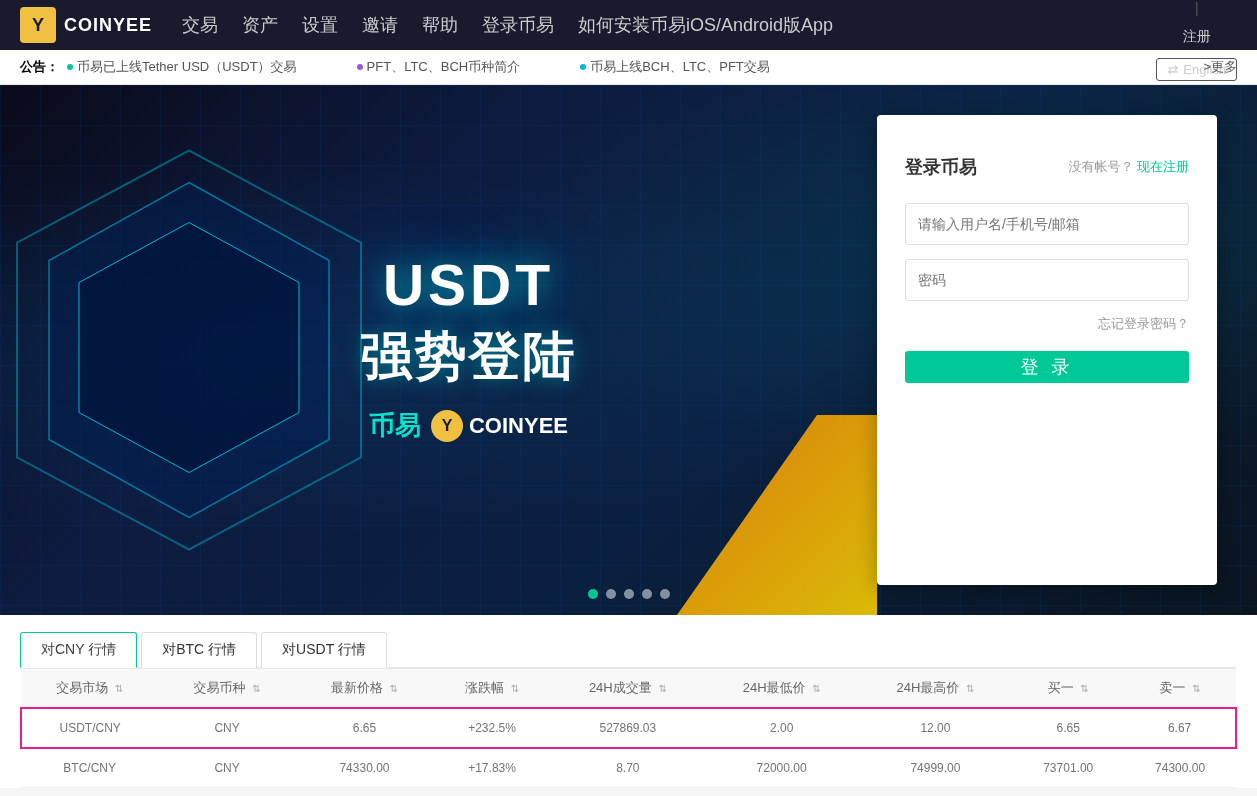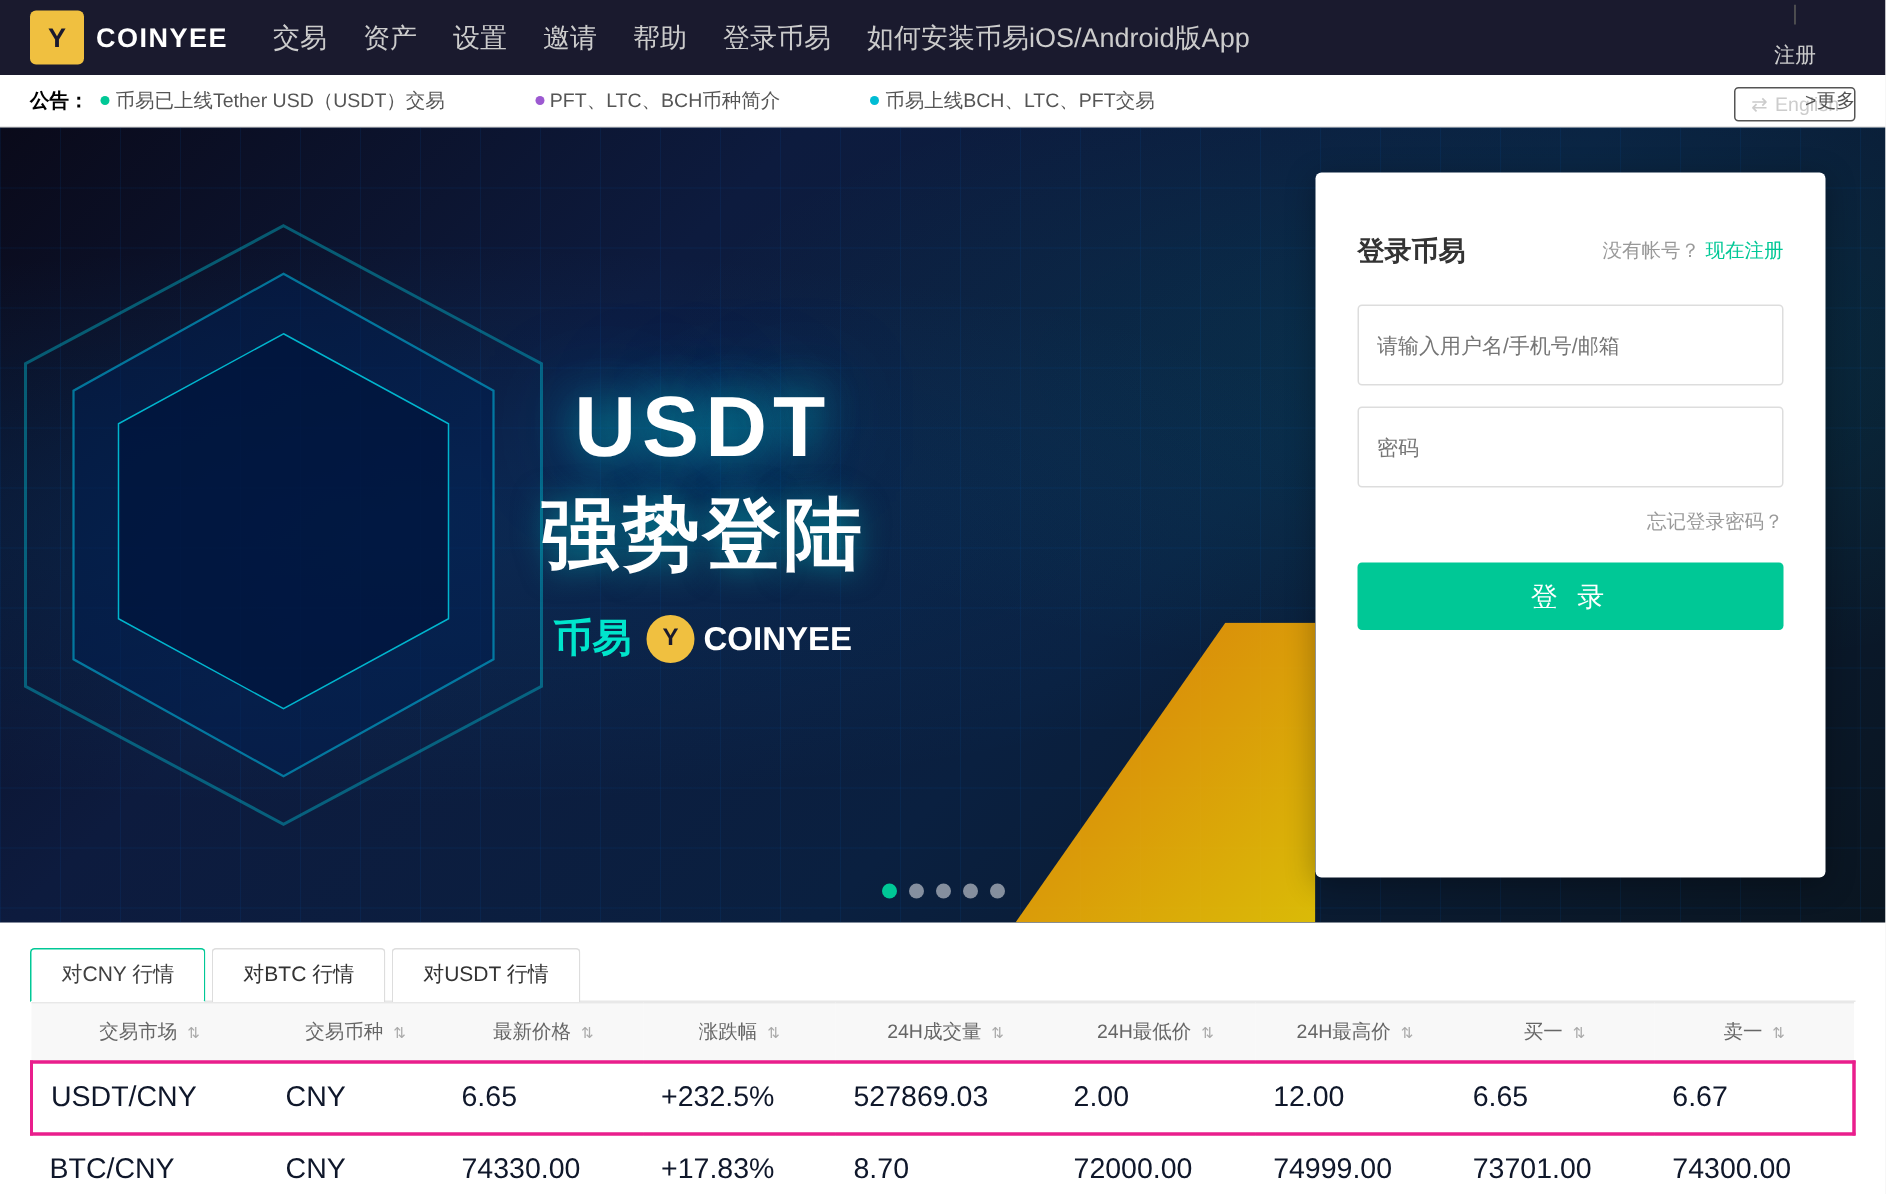--- a/index.html
+++ b/index.html
@@ -263,42 +263,42 @@
       color: #999;
     }
     .login-register-link {
       color: #00c896;
       text-decoration: none;
       font-size: 13px;
       cursor: pointer;
     }
     .login-input {
       width: 100%;
-      height: 54px;
+      height: 42px;
       border: 1px solid #ddd;
       border-radius: 3px;
       padding: 0 12px;
       font-size: 14px;
       color: #333;
       margin-bottom: 14px;
       outline: none;
     }
     .login-forgot {
       text-align: right;
       margin-bottom: 18px;
     }
     .login-forgot a {
       color: #999;
       font-size: 13px;
       text-decoration: none;
       cursor: pointer;
     }
     .login-btn {
       width: 100%;
-      height: 45px;
+      height: 32px;
       background: #00c896;
       border: none;
       border-radius: 3px;
       color: white;
       font-size: 18px;
       cursor: pointer;
       letter-spacing: 4px;
     }
 
     
@@ -364,24 +364,24 @@
       padding: 10px 12px;
       text-align: center;
       font-size: 13px;
       color: #666;
       font-weight: normal;
       border-bottom: 1px solid #e8e8e8;
       border-top: 1px solid #e8e8e8;
     }
     .market-table td {
       padding: 12px 12px;
-      text-align: left;
-      font-size: 19px;
+      text-align: center;
+      font-size: 12px;
       border-bottom: 1px solid #f0f0f0;
-      color: #0f172a;
+      color: #737373;
     }
     .sort-icon {
       display: inline-block;
       font-size: 10px;
       color: #aaa;
       margin-left: 3px;
     }
     .td-market { color: #00c896; cursor: pointer; text-align: left; padding-left: 20px; }
     .td-green { color: #00c896; }
   </style>

